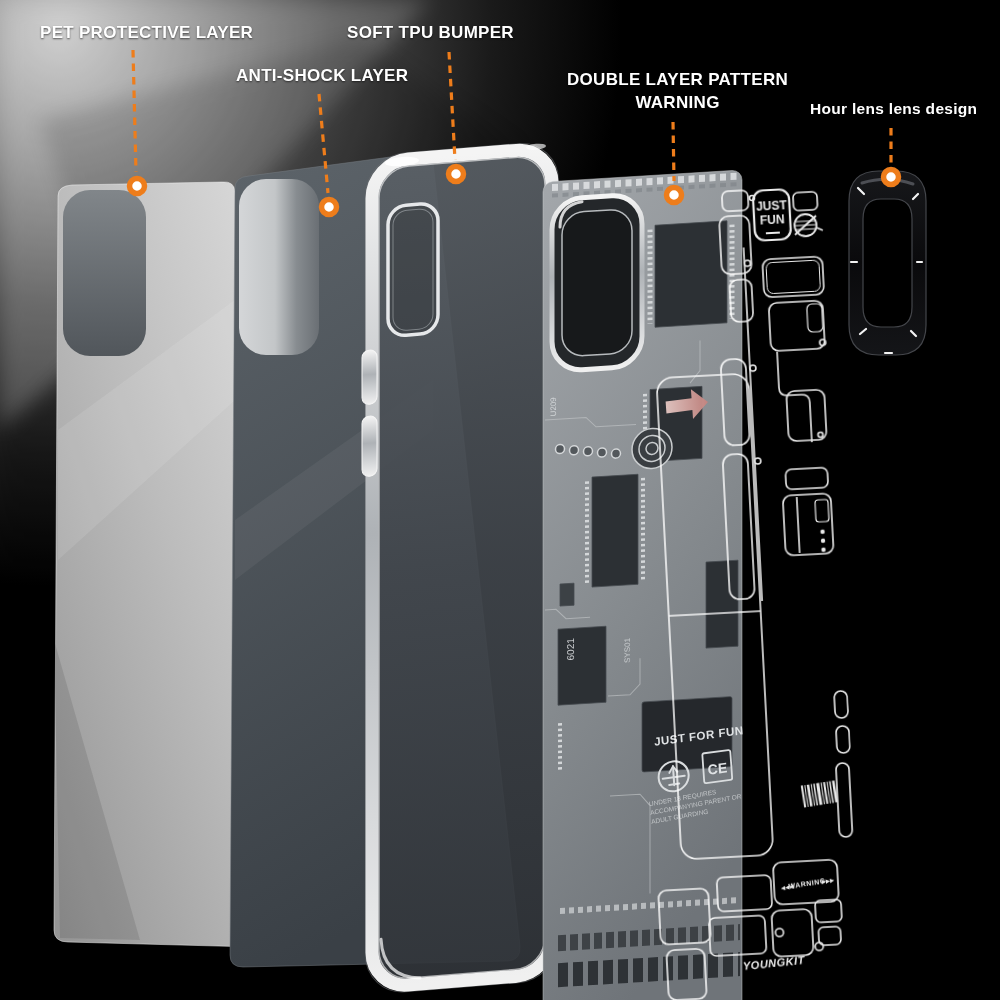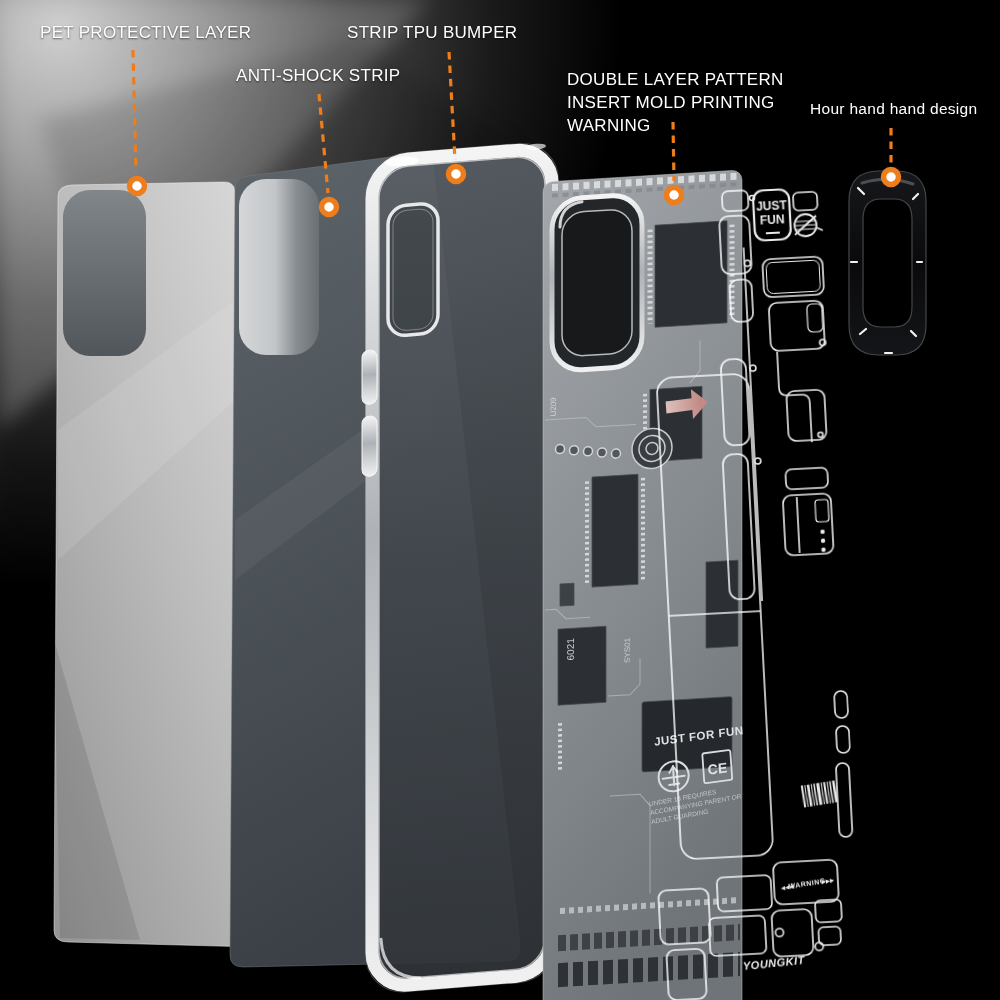--- a/index.html
+++ b/index.html
@@ -2,23 +2,24 @@
 <html><head>
 <meta charset="utf-8">
 <style>
   html,body{margin:0;padding:0;background:#000;}
   .stage{
     position:relative;width:1000px;height:1000px;overflow:hidden;
     background:#000;font-family:"Liberation Sans",sans-serif;
   }
   .stage svg{position:absolute;inset:0;display:block;}
   .callout-label{
-    position:absolute;color:#fff;font-weight:normal;font-size:17px;
+    position:absolute;color:#fff;font-weight:bold;font-size:17px;
     letter-spacing:.3px;line-height:23px;white-space:nowrap;
     text-shadow:0 1px 2px rgba(0,0,0,.6);
+    text-align:center;
   }
   .callout-label.small{font-size:15.5px;}
   .svgtext{font-family:"Liberation Sans",sans-serif;}
 </style>
 </head>
 <body>
 
 <div class="stage">
 
 <svg viewBox="0 0 1000 1000" width="1000" height="1000">
@@ -301,25 +302,24 @@
     <circle cx="137" cy="186" r="7.5"></circle>
     <circle cx="329" cy="207" r="7.5"></circle>
     <circle cx="456" cy="174" r="7.5"></circle>
     <circle cx="674" cy="195" r="7.5"></circle>
     <circle cx="891" cy="177" r="7.5"></circle>
   </g>
 </svg>
 
 <div class="callout-label" style="left:40px;top:21px;">PET PROTECTIVE LAYER</div>
 
-<div class="callout-label" style="left:236px;top:64px;">ANTI-SHOCK STRIP</div>
-
-<div class="callout-label" style="left:347px;top:21px;">STRIP TPU BUMPER</div>
+<div class="callout-label" style="left:236px;top:64px;">ANTI-SHOCK LAYER</div>
+
+<div class="callout-label" style="left:347px;top:21px;">SOFT TPU BUMPER</div>
 
 <div class="callout-label" style="left:567px;top:68px;">
   <div>DOUBLE LAYER PATTERN</div>
-  <div>INSERT MOLD PRINTING</div>
   <div>WARNING</div>
 </div>
 
-<div class="callout-label small" style="left:810px;top:97px;">Hour hand hand design</div>
+<div class="callout-label small" style="left:810px;top:97px;">Hour lens lens design</div>
 
 </div>
 
 </body></html>

